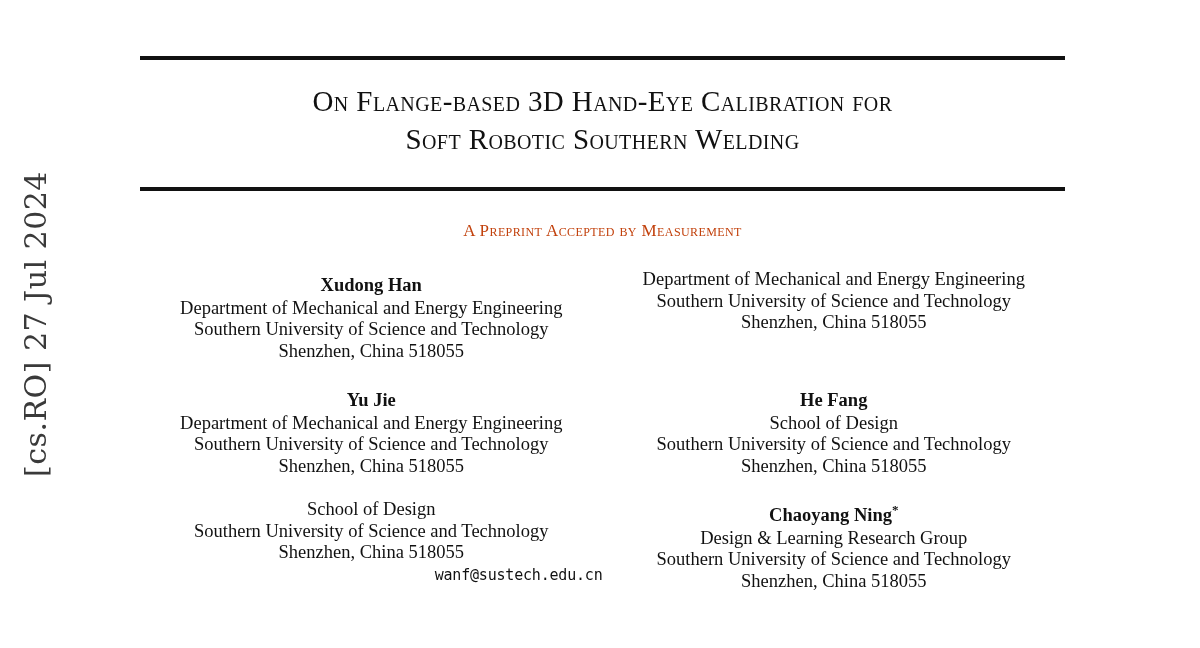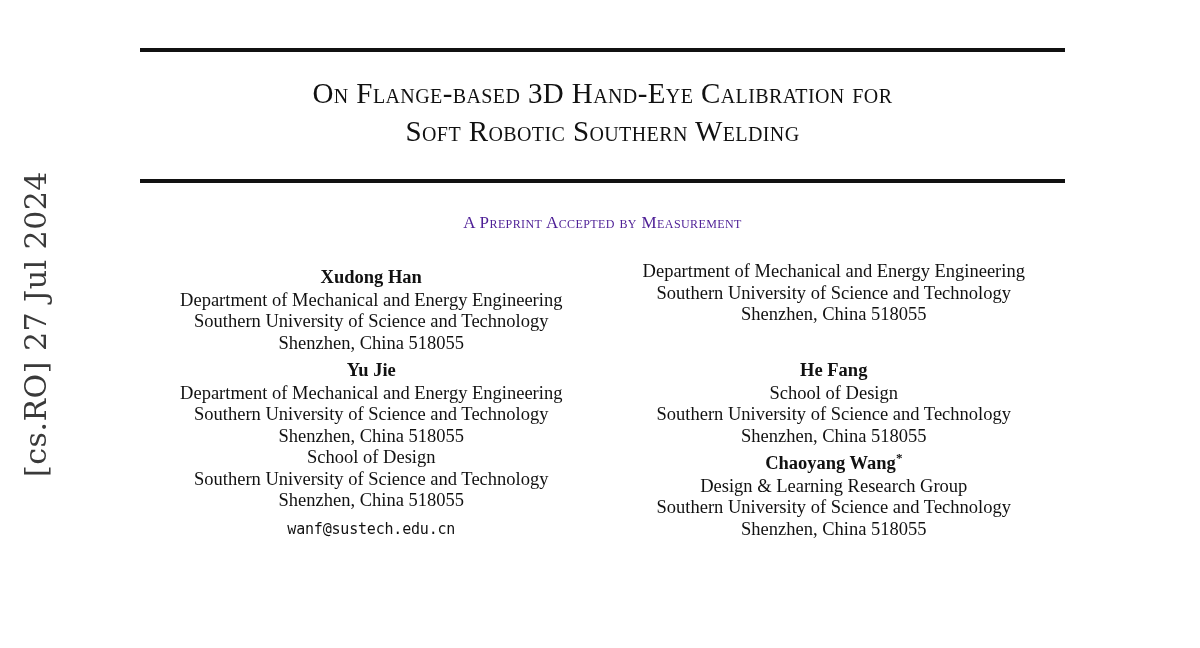--- a/index.html
+++ b/index.html
@@ -34,21 +34,21 @@
     font-family: "DejaVu Serif", serif;
     font-size: 30px;
     color: #3a3a3a;
     letter-spacing: 0.5px;
   }
 
   
   .paper {
     position: absolute;
     left: 140px;
-    top: 0;
+    top: 8px;
     width: 925px;
     height: 458px;
   }
 
   .rule {
     background: #111111;
     width: 100%;
   }
   .rule-top {
     height: 4px;
@@ -71,28 +71,29 @@
   }
   .title .line {
     display: block;
   }
 
   .preprint {
     text-align: center;
     font-size: 17px;
     font-variant: small-caps;
     letter-spacing: 0.4px;
-    color: #4c1d95;
+    color: #c2410c;
     margin-top: 30px;
   }
 
   .authors {
     margin-top: 28px;
     display: flex;
     flex-direction: column;
+    gap: 22px;
   }
   .author-row {
     display: flex;
     width: 100%;
   }
   .author {
     flex: 1 1 50%;
     text-align: center;
     font-size: 18.5px;
     line-height: 21.5px;
@@ -109,21 +110,22 @@
     vertical-align: super;
   }
   .author .aff {
     display: block;
   }
   .author .email {
     display: block;
     font-family: "DejaVu Sans Mono", monospace;
     font-size: 15px;
     letter-spacing: -0.2px;
-    margin-top: 7px;
+    margin-top: 1px;
+    text-align: right;
   }
 </style>
 </head>
 <body>
 
 <div class="arxiv-stamp">
   <span class="vtext">[cs.RO]  27 Jul 2024</span>
 </div>
 
 <div class="paper">
@@ -171,21 +173,21 @@
     </div>
 
     <div class="author-row">
       <div class="author">
         <span class="aff">School of Design</span>
         <span class="aff">Southern University of Science and Technology</span>
         <span class="aff">Shenzhen, China 518055</span>
         <span class="email">wanf@sustech.edu.cn</span>
       </div>
       <div class="author">
-        <span class="name"><span>Chaoyang Wang</span><span class="star">*</span></span>
+        <span class="name"><span>Chaoyang Ning</span><span class="star">*</span></span>
         <span class="aff">Design &amp; Learning Research Group</span>
         <span class="aff">Southern University of Science and Technology</span>
         <span class="aff">Shenzhen, China 518055</span>
       </div>
     </div>
 
   </div>
 </div>
 
 </body></html>

